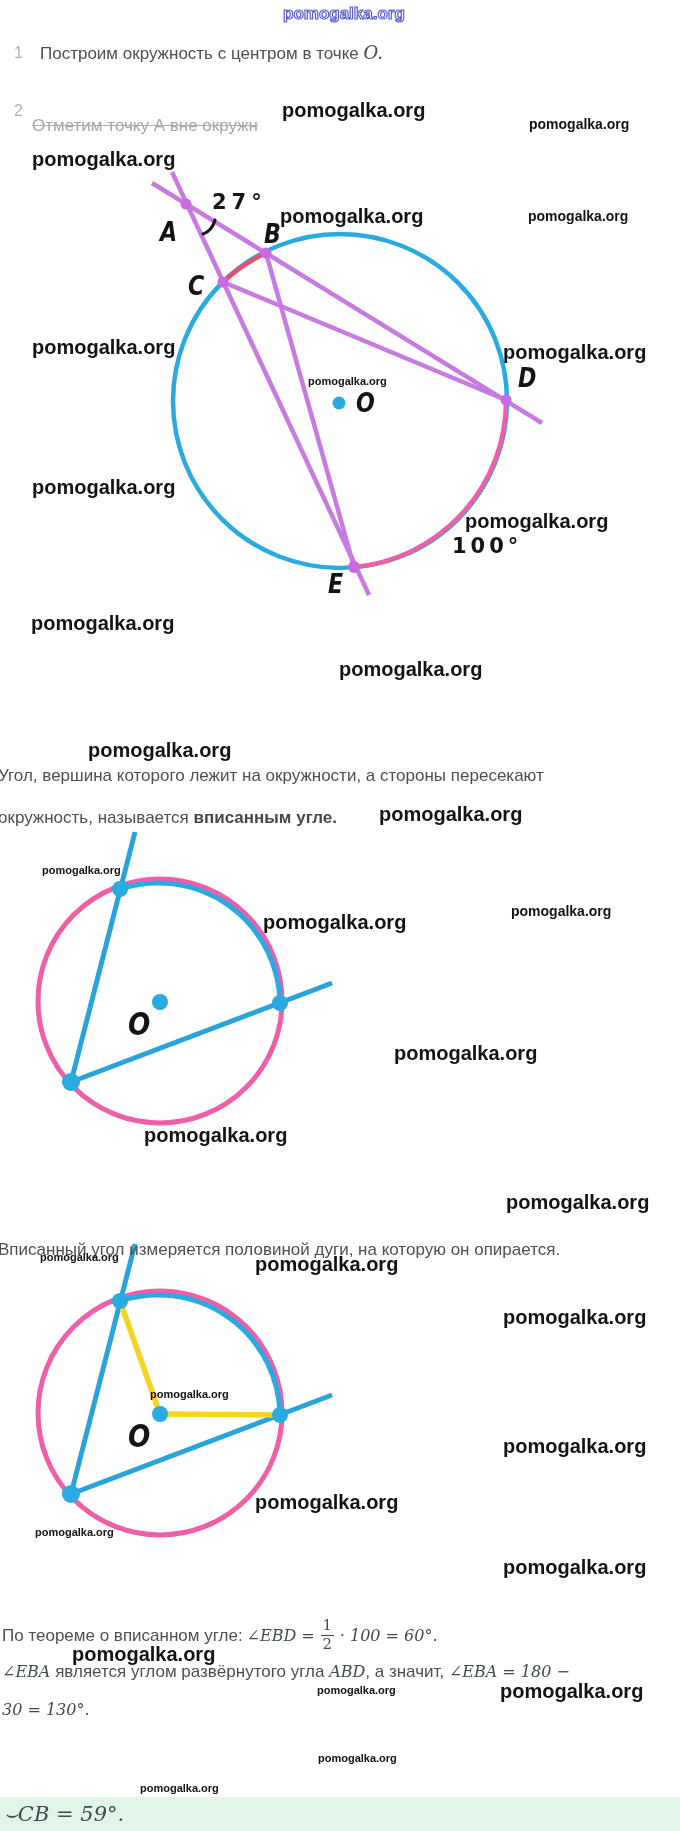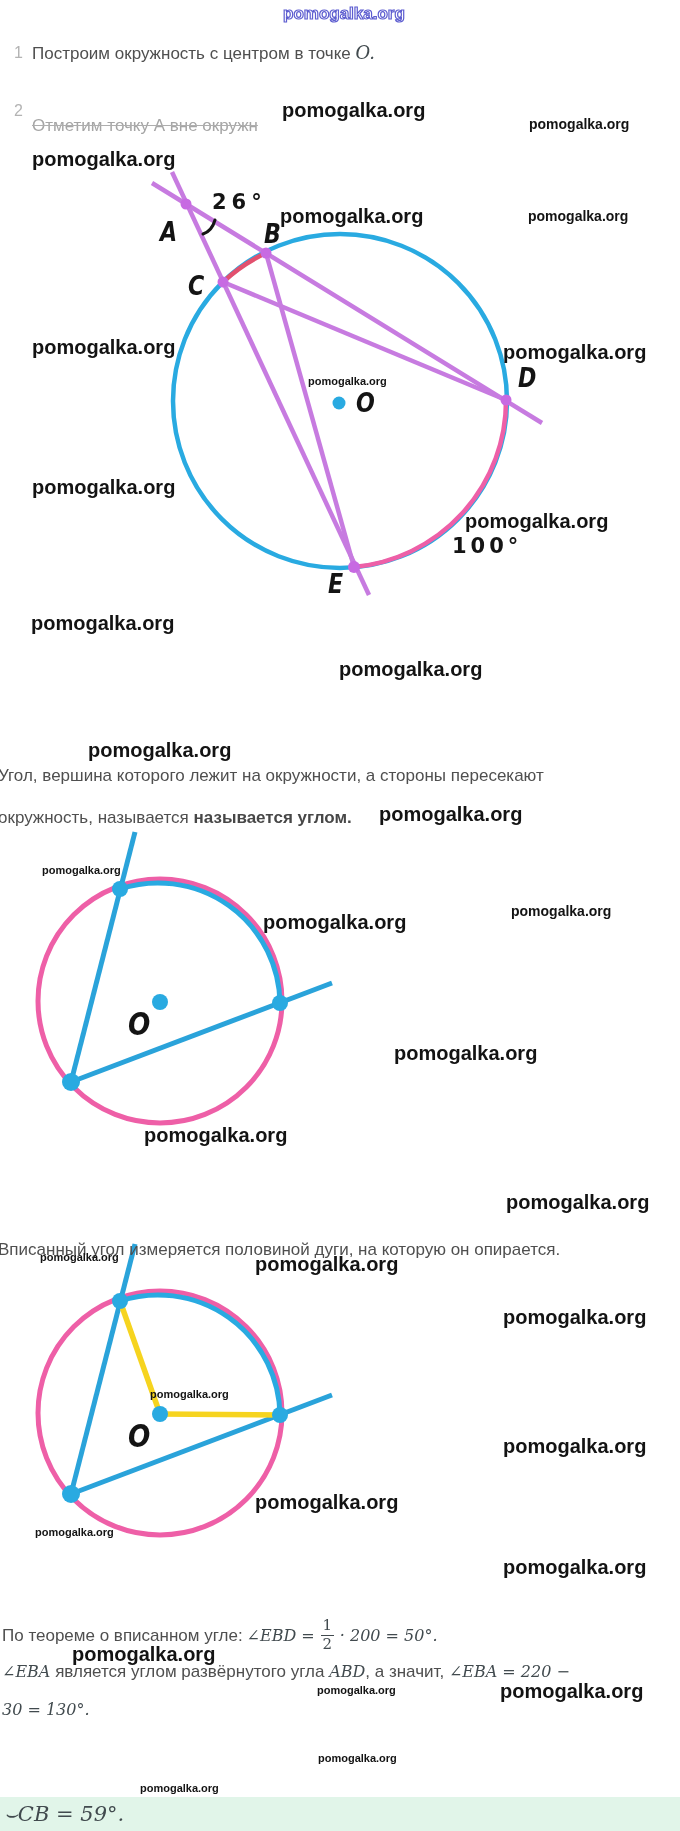--- a/index.html
+++ b/index.html
@@ -81,53 +81,53 @@
       <line x1="160" y1="1414" x2="120" y2="1301" stroke="#f6d41f" stroke-width="5.5"></line>
       <line x1="160" y1="1414" x2="280" y2="1415" stroke="#f6d41f" stroke-width="5.5"></line>
       <circle cx="120" cy="1301" r="8" fill="#29aae1"></circle>
       <circle cx="71" cy="1494" r="9" fill="#29aae1"></circle>
       <circle cx="280" cy="1415" r="8" fill="#29aae1"></circle>
       <circle cx="160" cy="1414" r="8" fill="#29aae1"></circle>
     </g>
   </svg>
 
   <div class="abs num" style="left:14px;top:44px;">1</div>
-  <div class="abs txt" style="left:32px;top:42px;"><span>Построим окружность с центром в точке </span><span class="math" style="font-size:18px;">O.</span></div>
+  <div class="abs txt" style="left:40px;top:42px;"><span>Построим окружность с центром в точке </span><span class="math" style="font-size:18px;">O.</span></div>
   <div class="abs num" style="left:14px;top:102px;">2</div>
   <div class="abs txt faded" style="left:32px;top:116px;text-decoration:line-through;text-decoration-color:#9a9a9a;">Отметим точку А вне окружн</div>
 
   <div class="abs ptlabel" style="left:160px;top:216px;">A</div>
   <div class="abs ptlabel" style="left:264px;top:218px;">B</div>
   <div class="abs ptlabel" style="left:188px;top:270px;">C</div>
   <div class="abs ptlabel" style="left:518px;top:362px;">D</div>
   <div class="abs ptlabel" style="left:328px;top:568px;">E</div>
   <div class="abs ptlabel" style="left:356px;top:387px;">O</div>
-  <div class="abs anglbl" style="left:212px;top:190px;">26°</div>
+  <div class="abs anglbl" style="left:212px;top:190px;">27°</div>
   <div class="abs anglbl" style="left:452px;top:534px;letter-spacing:4px;">100°</div>
 
   <div class="abs txt" style="left:-2px;top:766px;">Угол, вершина которого лежит на окружности, а стороны пересекают</div>
-  <div class="abs txt" style="left:-2px;top:808px;"><span>окружность, называется </span><b>называется углом.</b></div>
+  <div class="abs txt" style="left:-2px;top:808px;"><span>окружность, называется </span><b>вписанным угле.</b></div>
   <div class="abs txt" style="left:-2px;top:1240px;">Вписанный угол измеряется половиной дуги, на которую он опирается.</div>
 
   <div class="abs ptlabel olabel" style="left:128px;top:1005px;">O</div>
   <div class="abs ptlabel olabel" style="left:128px;top:1417px;">O</div>
 
   <div class="abs mline" style="left:2px;top:1618px;">
     <span class="txt">По теореме о вписанном угле: </span>
     <span class="math">∠EBD =</span>
     <span class="frac">
       <span>1</span>
       <span class="bar"></span>
       <span>2</span>
     </span>
-    <span class="math">· 200 = 50°.</span>
+    <span class="math">· 100 = 60°.</span>
   </div>
 
   <div class="abs" style="left:2px;top:1662px;">
-    <span class="math">∠EBA</span><span class="txt"> является углом развёрнутого угла </span><span class="math">ABD</span><span class="txt">, а значит, </span><span class="math">∠EBA = 220 −</span>
+    <span class="math">∠EBA</span><span class="txt"> является углом развёрнутого угла </span><span class="math">ABD</span><span class="txt">, а значит, </span><span class="math">∠EBA = 180 −</span>
   </div>
 
   <div class="abs math" style="left:2px;top:1700px;">30 = 130°.</div>
 
 
 
   <div class="greenbox"></div>
   <div class="abs math" style="left:4px;top:1802px;font-size:21px;">⌣CB = 59°.</div>
 
   <div id="wm-layer">

